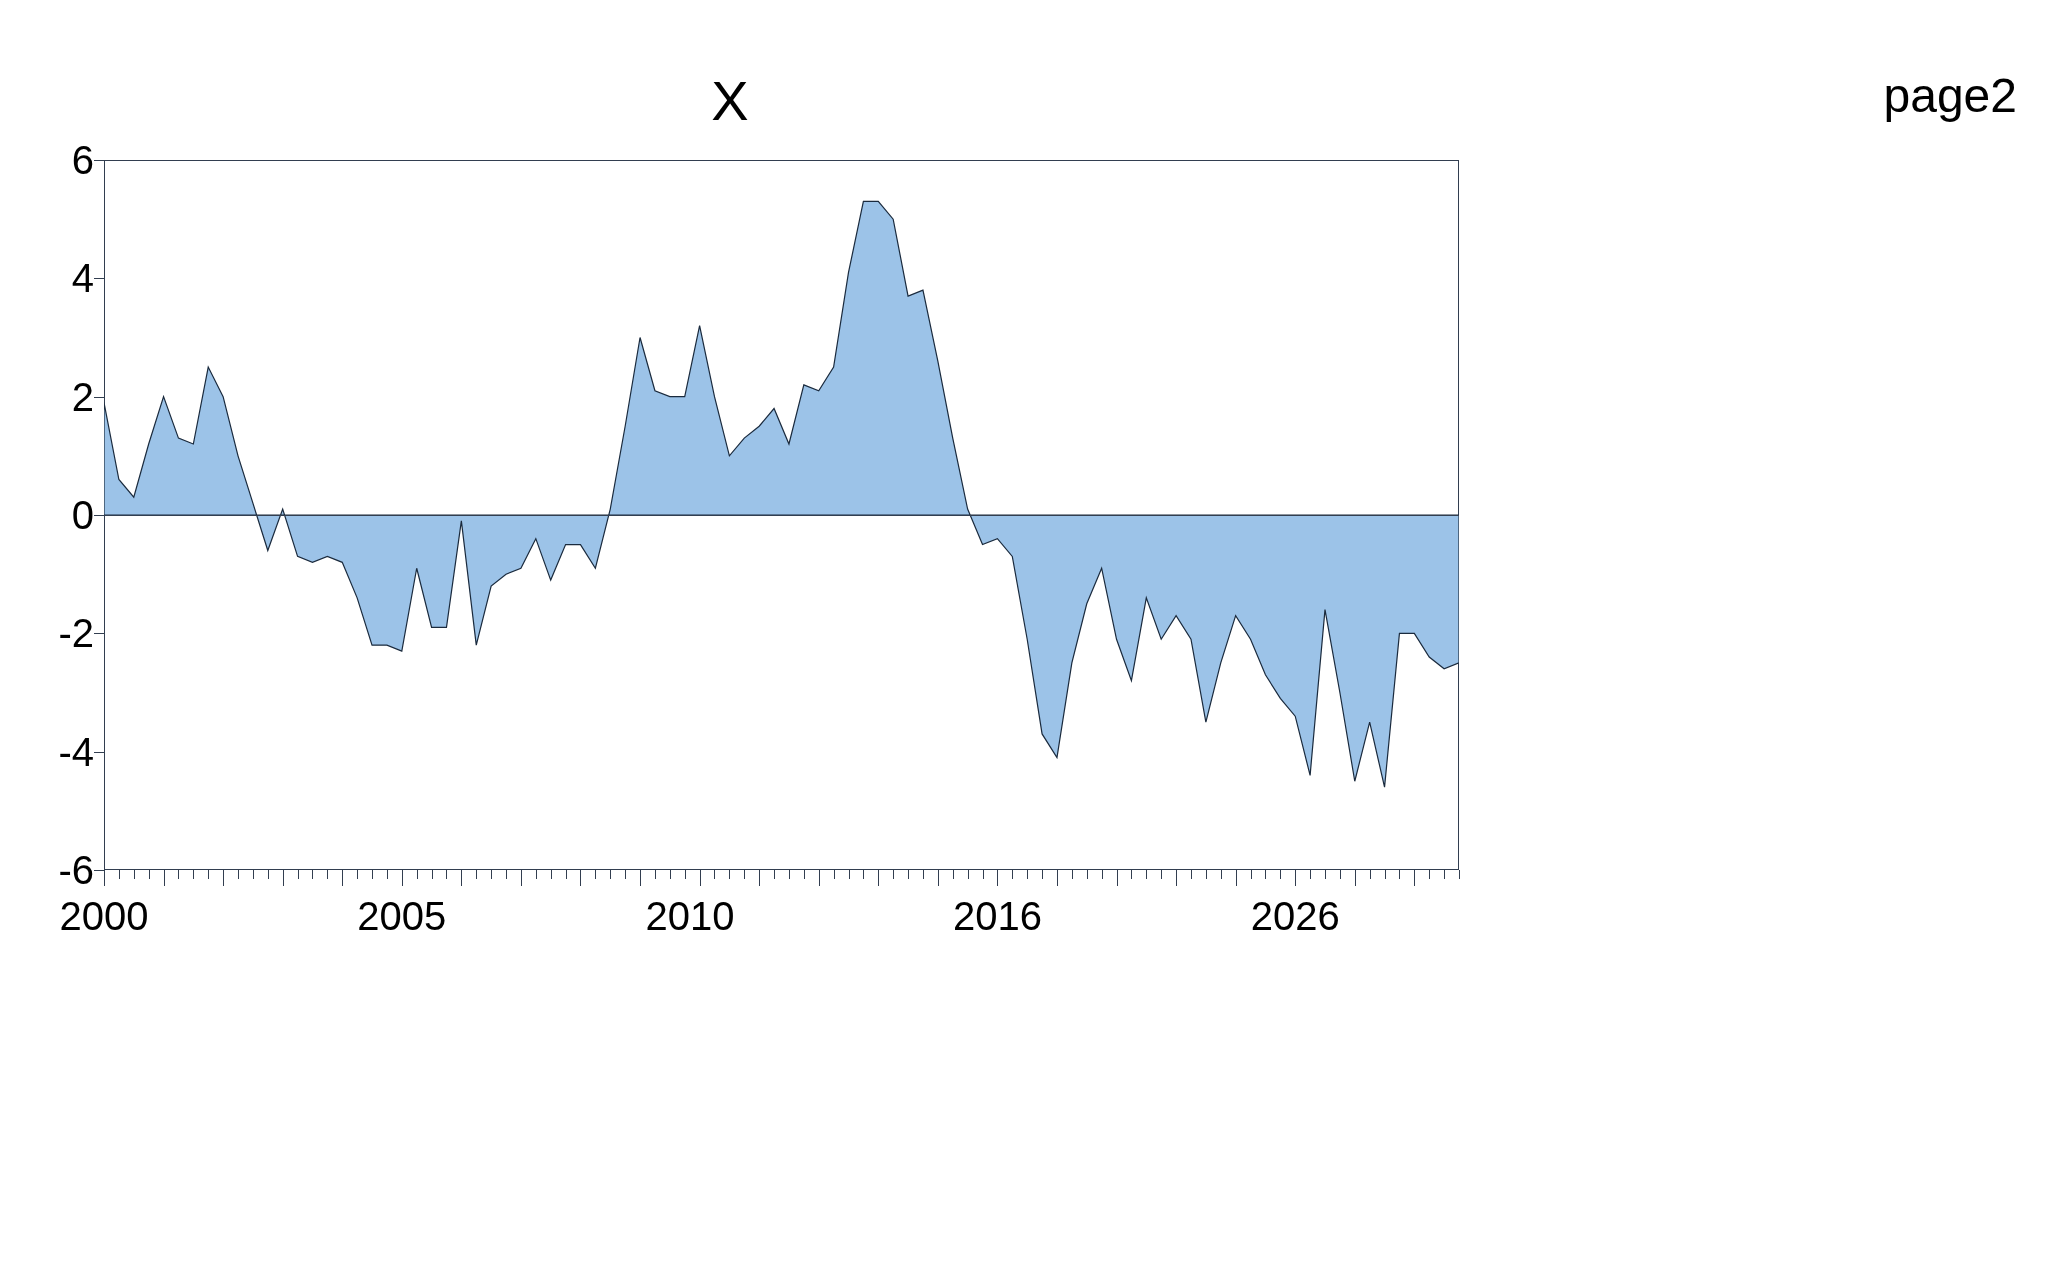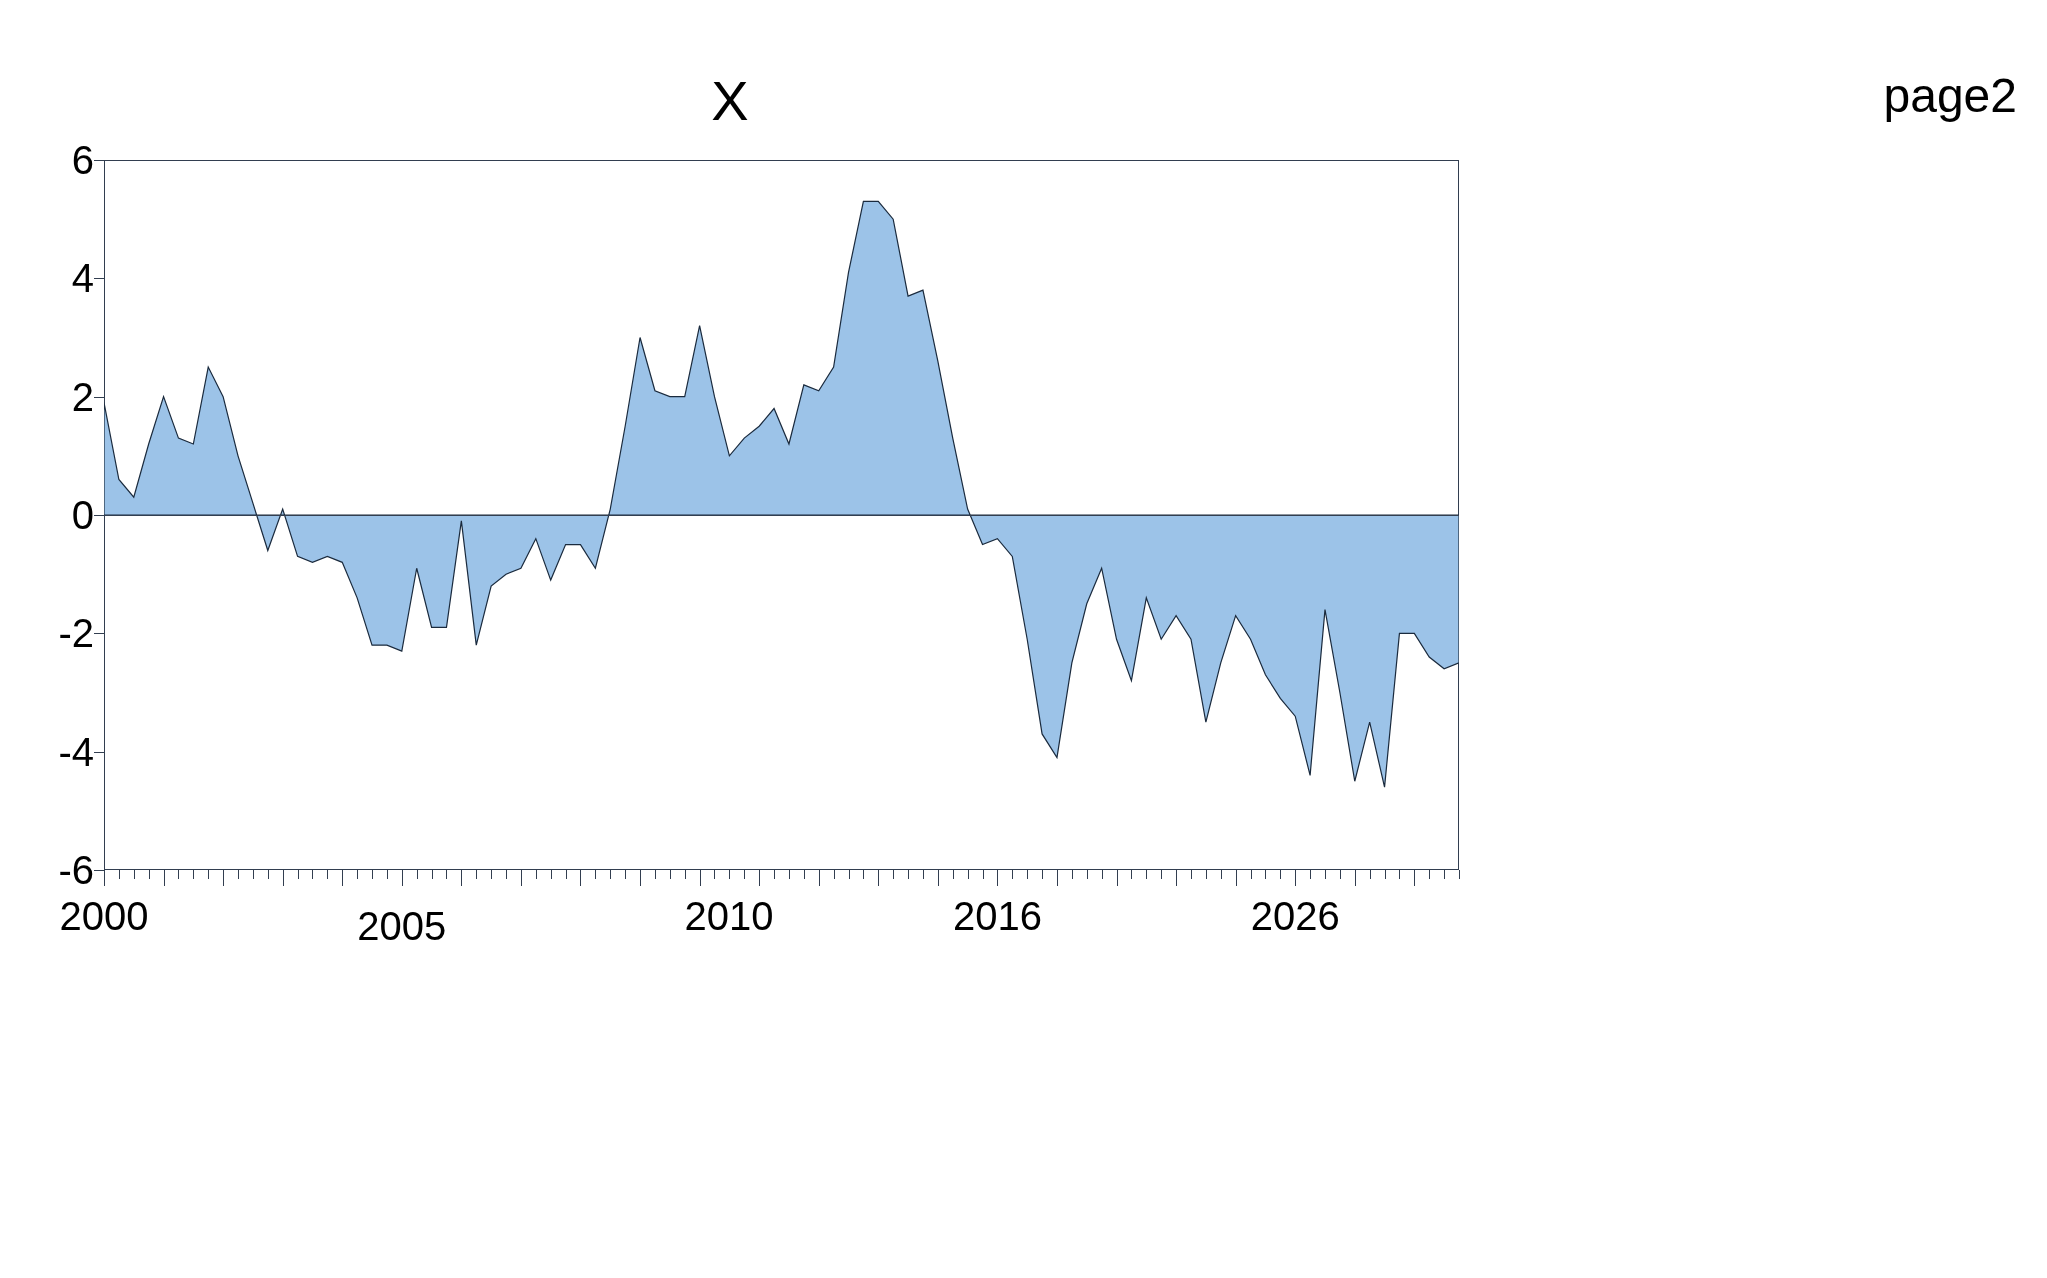--- a/index.html
+++ b/index.html
@@ -218,19 +218,19 @@
       <div class="x-tick-minor" style="left: 1339.88px;"></div>
       <div class="x-tick-major" style="left: 1354.77px;"></div>
       <div class="x-tick-minor" style="left: 1369.66px;"></div>
       <div class="x-tick-minor" style="left: 1384.55px;"></div>
       <div class="x-tick-minor" style="left: 1399.44px;"></div>
       <div class="x-tick-major" style="left: 1414.33px;"></div>
       <div class="x-tick-minor" style="left: 1429.22px;"></div>
       <div class="x-tick-minor" style="left: 1444.11px;"></div>
       <div class="x-tick-minor" style="left: 1459px;"></div>
       <div class="x-tick-label" style="left: 104px;">2000</div>
-      <div class="x-tick-label" style="left: 401.802px; margin-top: 10px;">2005</div>
-      <div class="x-tick-label" style="left: 729px;">2010</div>
+      <div class="x-tick-label" style="left: 401.802px;">2005</div>
+      <div class="x-tick-label" style="left: 690px;">2010</div>
       <div class="x-tick-label" style="left: 997.407px;">2016</div>
       <div class="x-tick-label" style="left: 1295.21px;">2026</div>
     </div>
 
 </div>
 
 </body></html>

